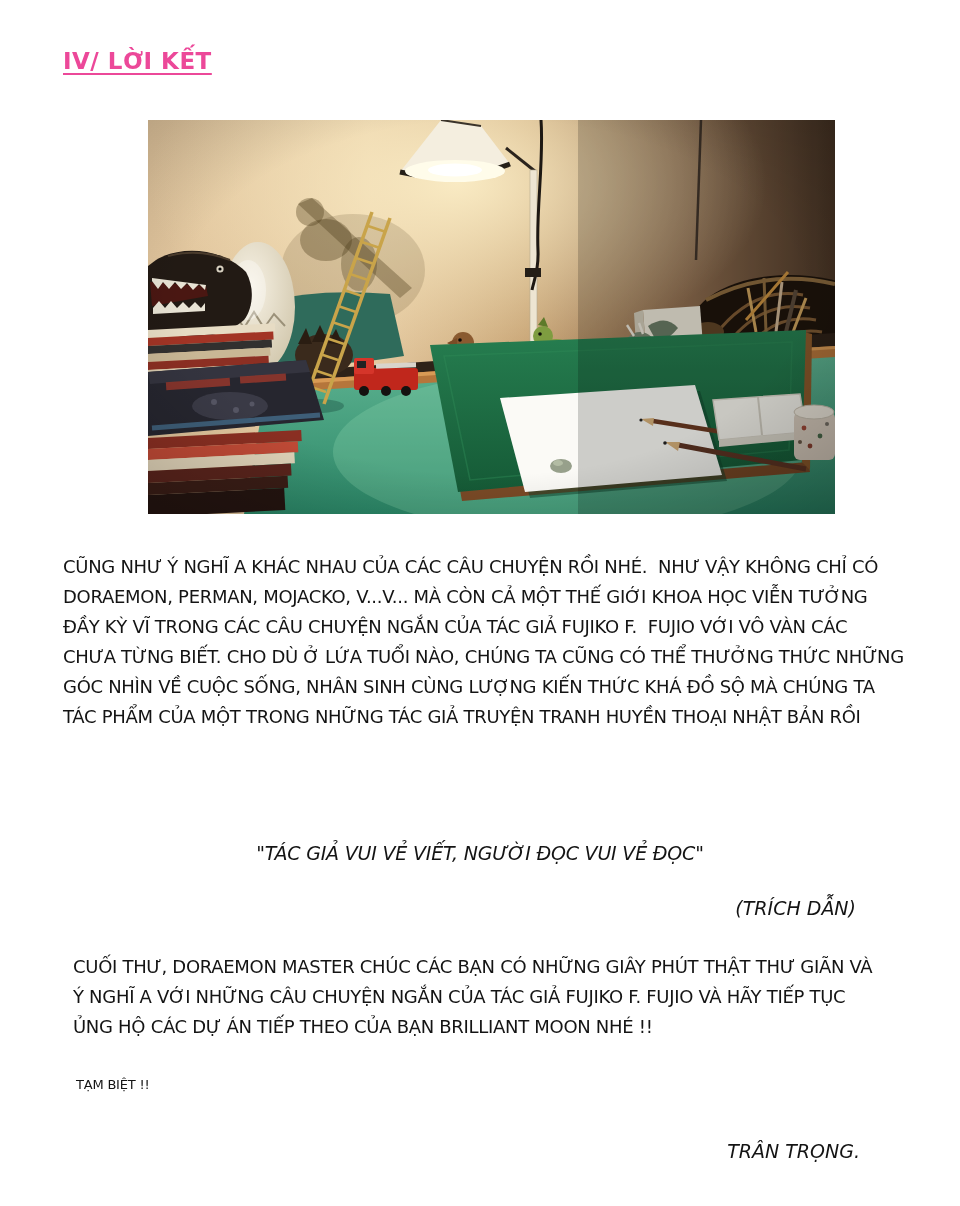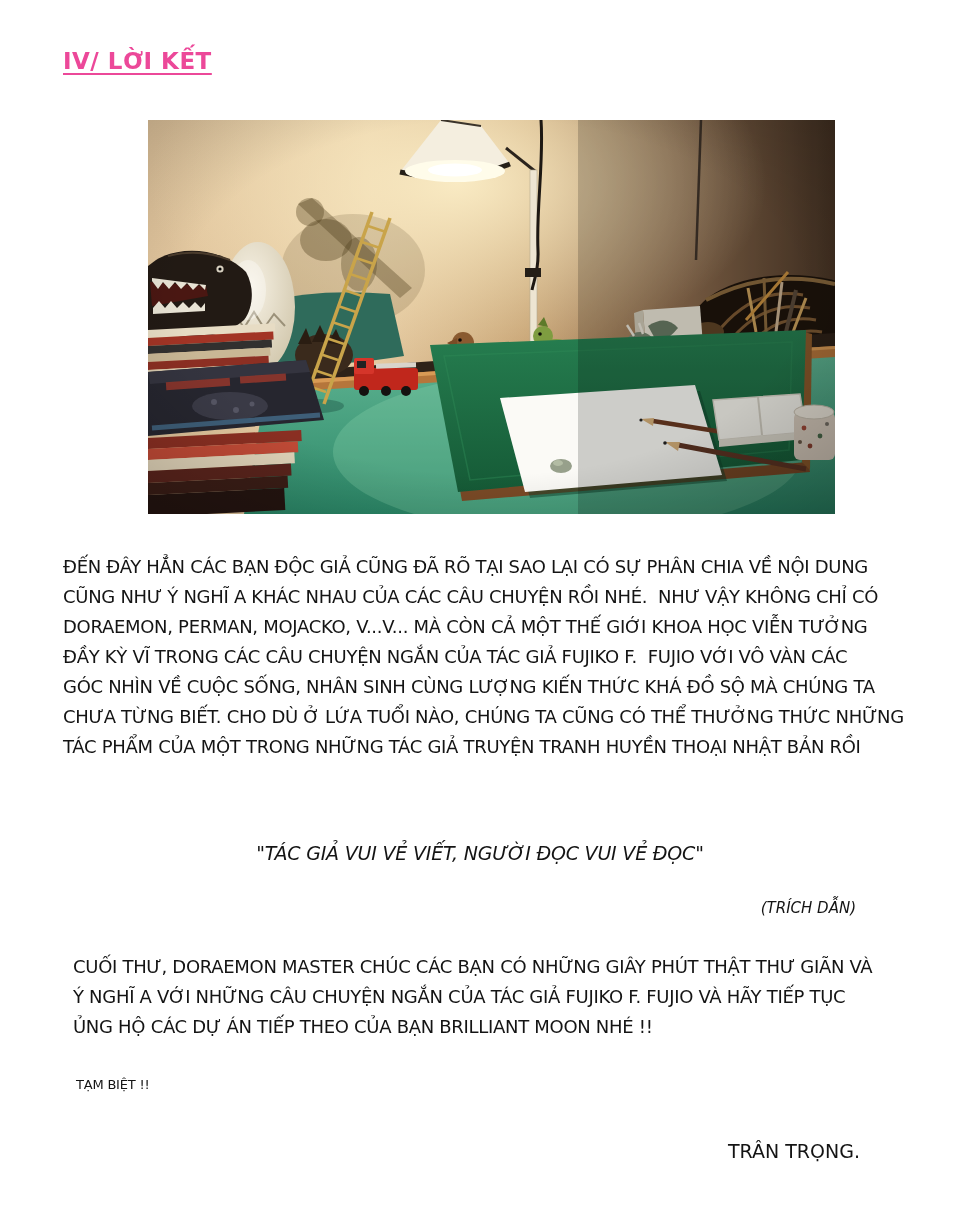--- a/index.html
+++ b/index.html
@@ -23,29 +23,29 @@
   .para .line { height:30px; line-height:30px; white-space:pre; }
   .para .line span.b { font-weight:normal; }
   #para1 { left:63px; top:552px; width:860px; }
   #para2 { left:73px; top:952px; width:860px; }
   .quote {
     position:absolute; left:0; right:0; top:838px; text-align:center;
     font-size:19px; font-style:italic; letter-spacing:-0.2px; line-height:30px;
   }
   .attribution {
     position:absolute; right:104px; top:893px;
-    font-size:15px; font-style:italic; line-height:30px;
+    font-size:19px; font-style:italic; line-height:30px;
   }
   .farewell {
     position:absolute; left:76px; top:1070px;
     font-size:13px; letter-spacing:-0.2px; line-height:30px;
   }
   .signoff {
     position:absolute; right:100px; top:1136px;
-    font-size:19px; line-height:30px;
+    font-size:19px; font-style:italic; line-height:30px;
   }
 </style>
 </head>
 <body>
 
 <div class="page">
 
   <div class="heading">IV/ LỜI KẾT</div>
 
   <div class="photo" role="img" aria-label="Photo of a manga artist's desk: white cone lamp lighting a tan wall, a dinosaur head hatching from a large cracked white egg, stacked books, a gold toy ladder, a red toy fire truck, two baby dinosaur figures in egg shells, a triceratops figure, pen cups and brushes, a white tray, a dinosaur skeleton model, and a green drawing board with a blank sheet of paper and pencils on a teal desk.">
@@ -311,26 +311,25 @@
         <rect x="-6" y="363" width="144" height="12" fill="#3A1D16"></rect>
         <rect x="-6" y="375" width="140" height="22" fill="#241410"></rect>
       </g>
 
       <rect x="430" y="0" width="257" height="394" fill="#000000" opacity="0.18"></rect>
       <rect x="0" y="0" width="687" height="394" fill="url(#vign)"></rect>
     </svg>
   </div>
 
   <div class="para" id="para1">
-      <div class="line"><span>ĐẾN ĐÂY HẲN CÁC BẠN ĐỘC GIẢ CŨNG ĐÃ RÕ TẠI SAO LẠI CÓ SỰ PHÂN CHIA VỀ NỘI DUNG</span></div>
       <div class="line"><span>CŨNG NHƯ Ý NGHĨ A KHÁC NHAU CỦA CÁC CÂU CHUYỆN RỒI NHÉ.  NHƯ VẬY KHÔNG CHỈ CÓ</span></div>
       <div class="line"><span class="b">DORAEMON</span><span>, </span><span class="b">PERMAN</span><span>, </span><span class="b">MOJACKO</span><span>, V...V... MÀ CÒN CẢ MỘT THẾ GIỚI KHOA HỌC VIỄN TƯỞNG</span></div>
       <div class="line"><span>ĐẦY KỲ VĨ TRONG CÁC CÂU CHUYỆN NGẮN CỦA TÁC GIẢ FUJIKO F.  FUJIO VỚI VÔ VÀN CÁC</span></div>
+      <div class="line"><span>CHƯA TỪNG BIẾT. CHO DÙ Ở LỨA TUỔI NÀO, CHÚNG TA CŨNG CÓ THỂ THƯỞNG THỨC NHỮNG</span></div>
       <div class="line"><span>GÓC NHÌN VỀ CUỘC SỐNG, NHÂN SINH CÙNG LƯỢNG KIẾN THỨC KHÁ ĐỒ SỘ MÀ CHÚNG TA</span></div>
-      <div class="line"><span>CHƯA TỪNG BIẾT. CHO DÙ Ở LỨA TUỔI NÀO, CHÚNG TA CŨNG CÓ THỂ THƯỞNG THỨC NHỮNG</span></div>
       <div class="line"><span>TÁC PHẨM CỦA MỘT TRONG NHỮNG TÁC GIẢ TRUYỆN TRANH HUYỀN THOẠI NHẬT BẢN RỒI</span></div>
     </div>
 
   <div class="quote">"TÁC GIẢ VUI VẺ VIẾT, NGƯỜI ĐỌC VUI VẺ ĐỌC"</div>
 
   <div class="attribution">(TRÍCH DẪN)</div>
 
   <div class="para" id="para2">
       <div class="line"><span>CUỐI THƯ, DORAEMON MASTER CHÚC CÁC BẠN CÓ NHỮNG GIÂY PHÚT THẬT THƯ GIÃN VÀ</span></div>
       <div class="line"><span>Ý NGHĨ A VỚI NHỮNG CÂU CHUYỆN NGẮN CỦA TÁC GIẢ FUJIKO F. FUJIO VÀ HÃY TIẾP TỤC</span></div>

